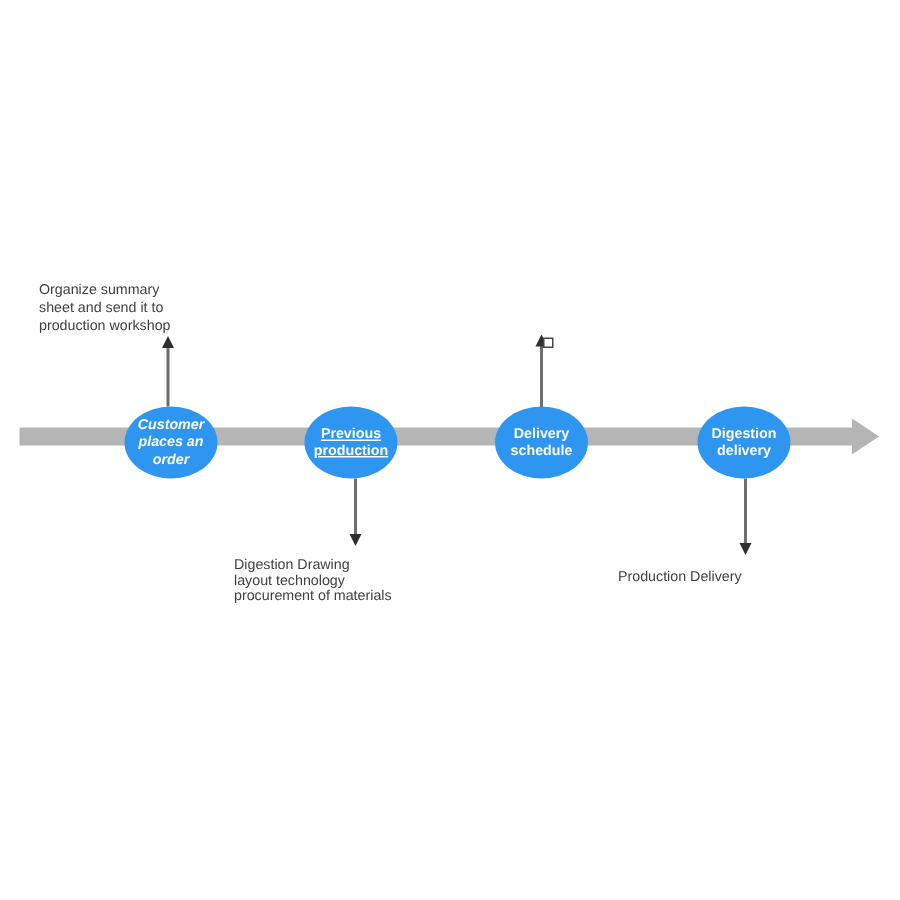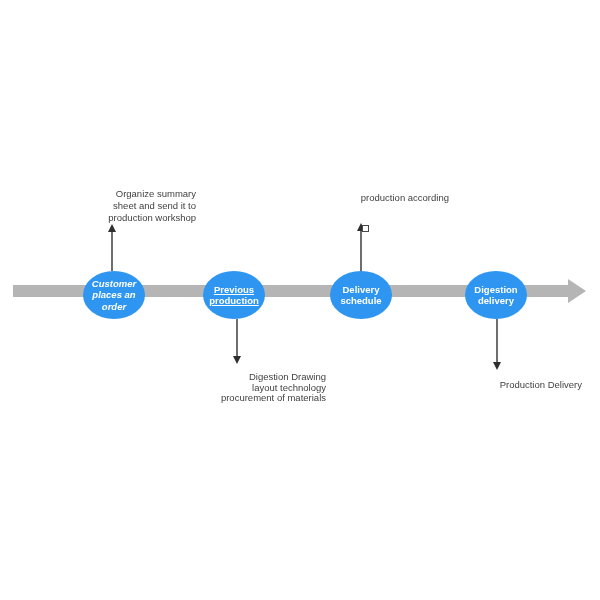--- a/index.html
+++ b/index.html
@@ -45,21 +45,21 @@
   .a1h { left:108px; top:224px; }
   .a2h { left:233px; top:356px; }
   .a3h { left:357px; top:223px; }
   .a4h { left:493px; top:362px; }
   .handle-square {
     position:absolute; left:362px; top:225px; width:5px; height:5px;
     background:#ffffff; border:1px solid #474747; z-index:4;
   }
   
   .note {
-    position:absolute; width:170px; text-align:right; color:#3f3f3f;
+    position:absolute; width:170px; text-align:left; color:#3f3f3f;
     font-size:9.5px; line-height:12px; z-index:2;
   }
   .note div { white-space:nowrap; }
   .t1 { left:26px;  top:188px; }
   .t2 { left:279px; top:192px; }
   .t3 { left:156px; top:372px; line-height:10.5px; }
   .t4 { left:412px; top:379px; }
 </style>
 </head>
 <body>
@@ -99,21 +99,20 @@
     <span>Digestion</span>
     <span>delivery</span>
   </div>
 
   <div class="note t1">
     <div>Organize summary</div>
     <div>sheet and send it to</div>
     <div>production workshop</div>
   </div>
   <div class="note t2">
-    <div>production according</div>
   </div>
   <div class="note t3">
     <div>Digestion Drawing</div>
     <div>layout technology</div>
     <div>procurement of materials</div>
   </div>
   <div class="note t4">
     <div>Production Delivery</div>
   </div>
 

